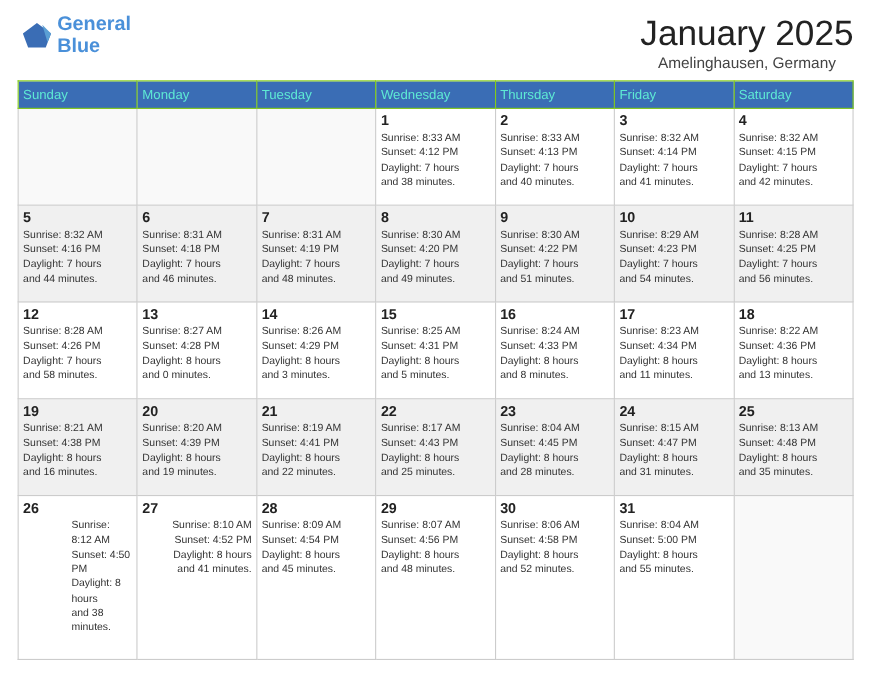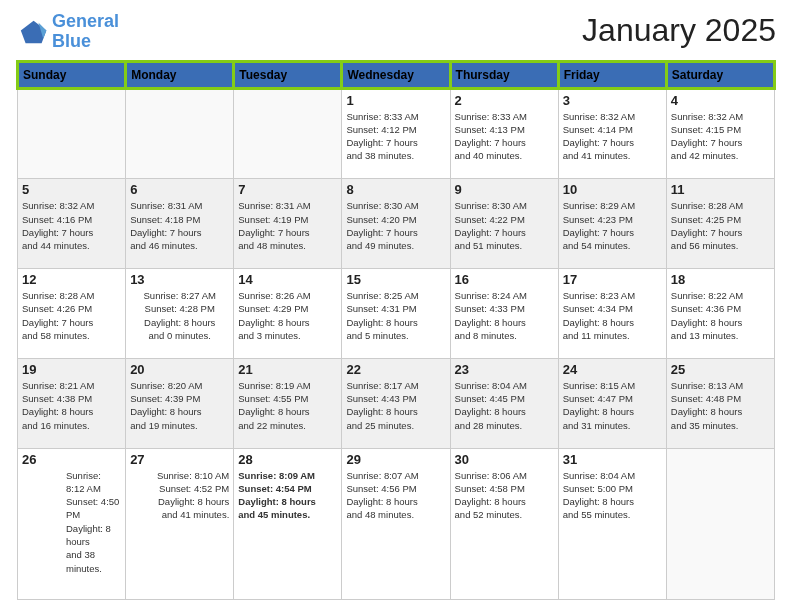--- a/index.html
+++ b/index.html
@@ -56,26 +56,26 @@
     }
     .calendar {
       flex: 1;
       border: 1px solid #ccc;
       border-collapse: collapse;
       width: 100%;
       table-layout: fixed;
     }
     .calendar th {
       background: #3a6db5;
-      color: #000000;
+      color: #5eead4;
       font-size: 12px;
-      font-weight: bold;
+      font-weight: normal;
       padding: 5px 4px;
       text-align: left;
-      border: 3px solid #84cc16;
+      border: 1px solid #84cc16;
     }
     .calendar td {
       vertical-align: top;
       border: 1px solid #ccc;
       padding: 3px 4px;
       font-size: 10px;
       color: #222;
       width: calc(100% / 7);
     }
     .calendar td.empty {
@@ -109,20 +109,21 @@
         <polygon points="22,6 38,18 32,34 12,34 6,18" fill="#3a6db5"></polygon>
         <polygon points="28,8 38,18 34,28" fill="#5a9fd4"></polygon>
       </svg>
       <div class="logo-text">
         <div><span>General</span></div>
         <div><span style="color:#4a90d9">Blue</span></div>
       </div>
     </div>
     <div class="title-block">
       <div class="month-title">January 2025</div>
+      <div class="location">Amelinghausen, Germany</div>
     </div>
   </div>
 
   <table class="calendar">
     <thead>
       <tr>
       <th>Sunday</th>
           <th>Monday</th>
           <th>Tuesday</th>
           <th>Wednesday</th>
@@ -219,21 +220,21 @@
         <tr class="row-white">
           <td>
             <div class="day-number">12</div>
             <div class="day-info" style="white-space: pre-line;">Sunrise: 8:28 AM
 Sunset: 4:26 PM
 Daylight: 7 hours
 and 58 minutes.</div>
           </td>
           <td>
             <div class="day-number">13</div>
-            <div class="day-info" style="white-space: pre-line; text-align: center;">Sunrise: 8:27 AM
+            <div class="day-info" style="white-space: pre-line;">Sunrise: 8:27 AM
 Sunset: 4:28 PM
 Daylight: 8 hours
 and 0 minutes.</div>
           </td>
           <td>
             <div class="day-number">14</div>
             <div class="day-info" style="white-space: pre-line;">Sunrise: 8:26 AM
 Sunset: 4:29 PM
 Daylight: 8 hours
 and 3 minutes.</div>
@@ -278,21 +279,21 @@
           <td>
             <div class="day-number">20</div>
             <div class="day-info" style="white-space: pre-line;">Sunrise: 8:20 AM
 Sunset: 4:39 PM
 Daylight: 8 hours
 and 19 minutes.</div>
           </td>
           <td>
             <div class="day-number">21</div>
             <div class="day-info" style="white-space: pre-line;">Sunrise: 8:19 AM
-Sunset: 4:55 PM
+Sunset: 4:41 PM
 Daylight: 8 hours
 and 22 minutes.</div>
           </td>
           <td>
             <div class="day-number">22</div>
             <div class="day-info" style="white-space: pre-line;">Sunrise: 8:17 AM
 Sunset: 4:43 PM
 Daylight: 8 hours
 and 25 minutes.</div>
           </td>
@@ -328,21 +329,21 @@
           </td>
           <td>
             <div class="day-number">27</div>
             <div class="day-info" style="white-space: pre-line; text-align: right;">Sunrise: 8:10 AM
 Sunset: 4:52 PM
 Daylight: 8 hours
 and 41 minutes.</div>
           </td>
           <td>
             <div class="day-number">28</div>
-            <div class="day-info" style="white-space: pre-line; font-weight: bold;">Sunrise: 8:09 AM
+            <div class="day-info" style="white-space: pre-line;">Sunrise: 8:09 AM
 Sunset: 4:54 PM
 Daylight: 8 hours
 and 45 minutes.</div>
           </td>
           <td>
             <div class="day-number">29</div>
             <div class="day-info" style="white-space: pre-line;">Sunrise: 8:07 AM
 Sunset: 4:56 PM
 Daylight: 8 hours
 and 48 minutes.</div>

